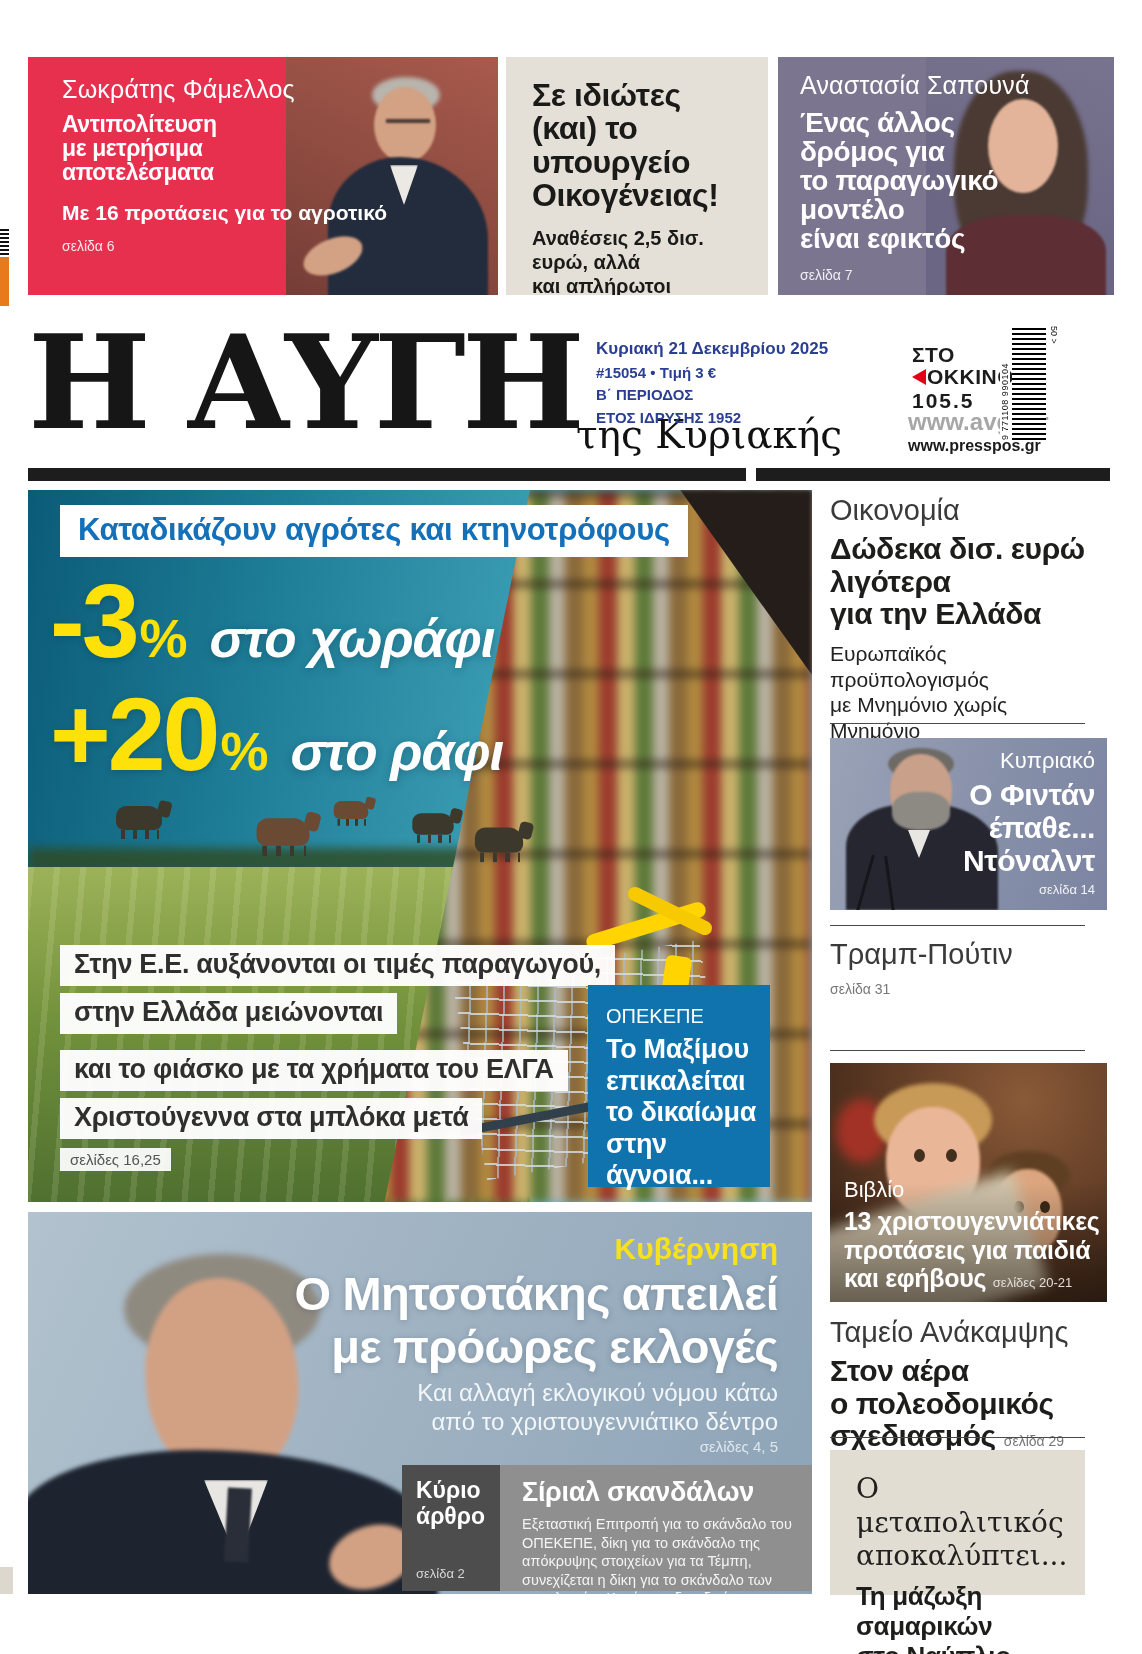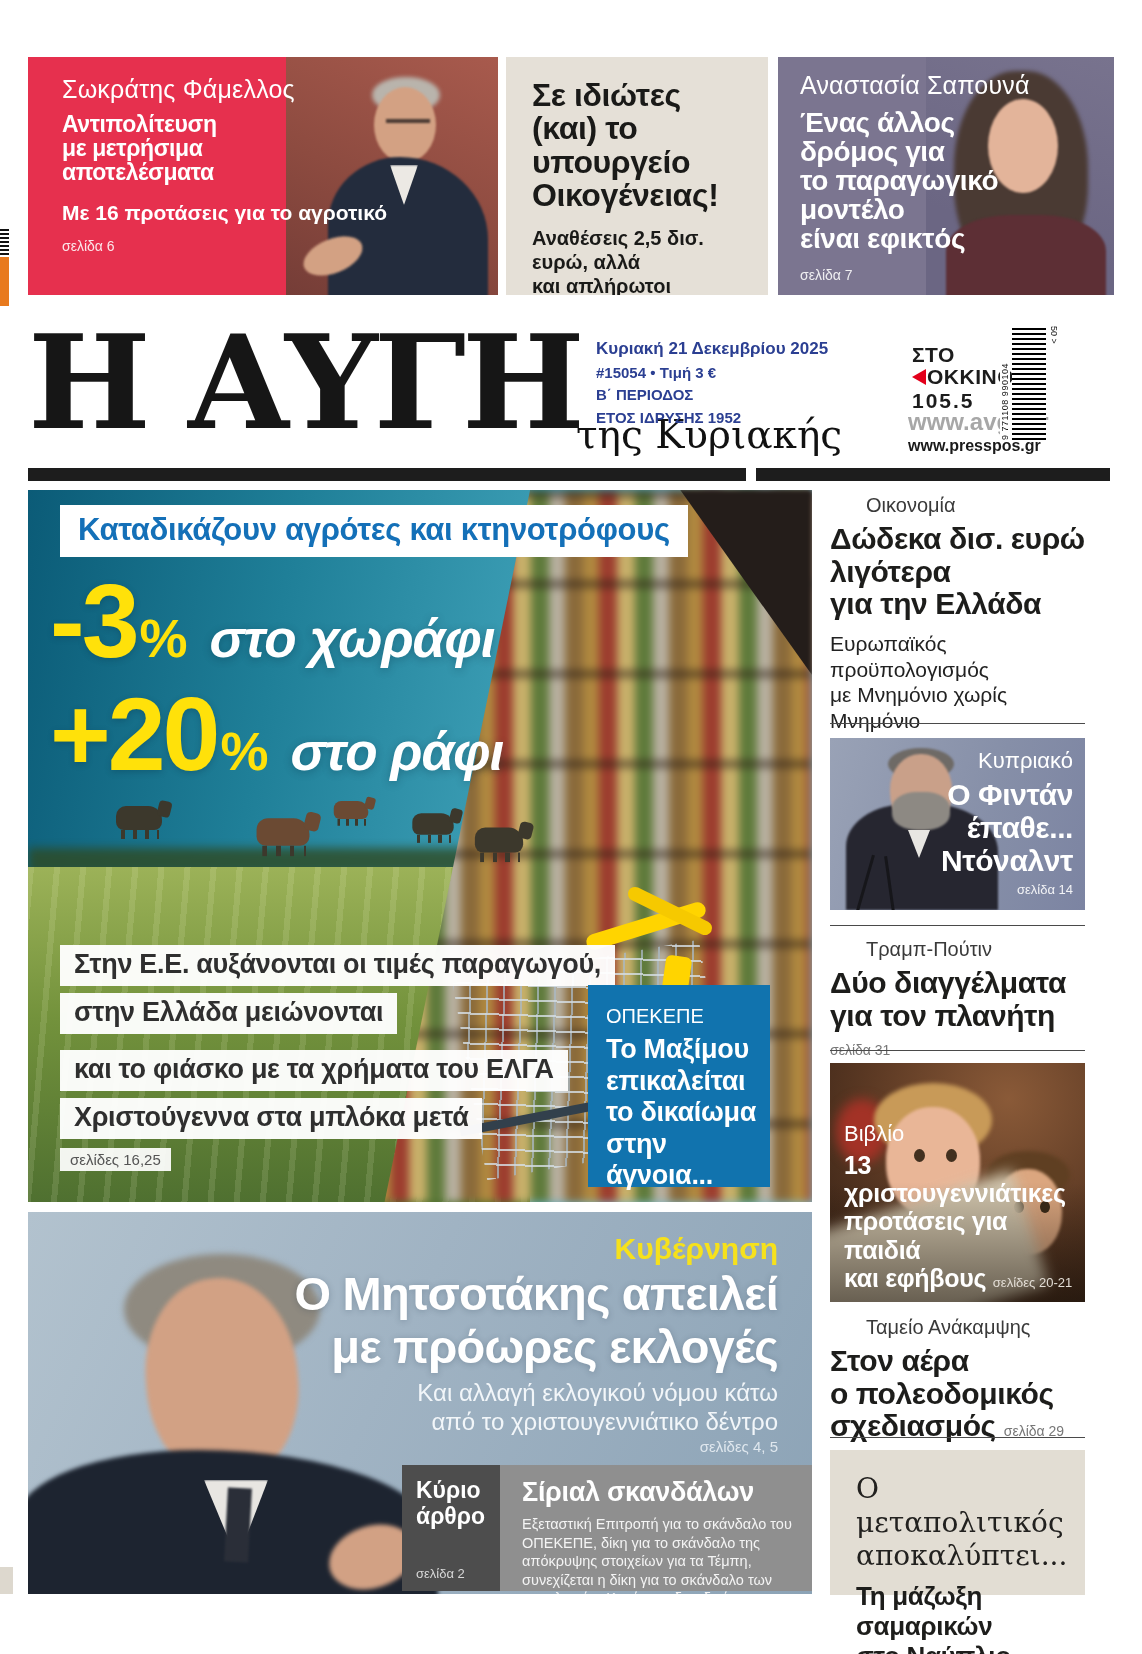--- a/index.html
+++ b/index.html
@@ -102,27 +102,27 @@
   .g-sub{position:absolute;right:34px;top:166px;color:#f2f6f9;font-size:24px;font-weight:400;line-height:1.22;text-align:right;z-index:4;}
   .g-page{position:absolute;right:34px;top:226px;color:#dfe7ee;font-size:15px;text-align:right;z-index:4;}
   .ed-dark{position:absolute;left:374px;top:253px;width:98px;height:126px;background:#4d4d4d;color:#fff;z-index:5;padding:12px 0 0 14px;box-sizing:border-box;}
   .ed-dark .t{font-size:23px;font-weight:700;line-height:1.15;}
   .ed-dark .pg{position:absolute;left:14px;bottom:10px;font-size:13px;color:#d8d8d8;}
   .ed-light{position:absolute;left:472px;top:253px;width:312px;height:126px;background:#8f8f8f;color:#fff;z-index:5;padding:12px 20px 0 22px;box-sizing:border-box;}
   .ed-light .t{font-size:27px;font-weight:700;letter-spacing:-.3px;}
   .ed-light .b{font-size:14.5px;line-height:1.28;margin-top:7px;color:#f4f4f4;}
   
   .sb{left:830px;width:255px;}
-  .sb-kicker{font-size:20px;color:#3a3a3a;margin-left:36px;}
+  .sb-kicker{font-size:29px;color:#3a3a3a;}
   .sb-head{font-size:30px;font-weight:700;line-height:1.09;color:#1d1d1b;letter-spacing:-.4px;margin-top:6px;}
   .sb-sub{font-size:21px;line-height:1.22;color:#222;margin-top:10px;}
   .sb-page{font-size:14px;color:#777;margin-top:10px;}
   .pageref-inline{font-size:14px;color:#777;font-weight:400;letter-spacing:0;}
   .divider{left:830px;width:255px;height:1px;background:#4a4a4a;}
-  .photo-card{position:absolute;left:830px;width:255px;overflow:hidden;}
+  .photo-card{position:absolute;left:830px;width:277px;overflow:hidden;}
   .fidan{top:738px;height:172px;background:linear-gradient(105deg,#99a2b6,#868fa8 60%,#7c84a2);}
   .fidan-txt{position:absolute;right:12px;top:10px;text-align:right;color:#fff;z-index:4;}
   .fidan-txt .k{font-size:22px;font-weight:400;}
   .fidan-txt .h{font-size:30px;font-weight:700;line-height:1.1;margin-top:4px;letter-spacing:-.4px;}
   .fidan-txt .pg{font-size:13px;margin-top:5px;opacity:.9;}
   .books{top:1063px;height:239px;background:radial-gradient(circle at 70% 15%,#8a5a38,#5d3a24 50%,#2f1d12 100%);}
   .books-shade{position:absolute;inset:0;background:linear-gradient(180deg,transparent 50%,rgba(20,14,8,.55));}
   .books-txt{position:absolute;left:14px;bottom:10px;color:#fff;z-index:4;}
   .books-txt .k{font-size:22px;font-weight:400;}
   .books-txt .h{font-size:25px;font-weight:700;line-height:1.13;margin-top:4px;letter-spacing:-.3px;}
@@ -328,22 +328,20 @@
       <div class="h pre">Ο Φιντάν
 έπαθε...
 Ντόναλντ</div>
       <div class="pg">σελίδα 14</div>
     </div>
   </section>
   <div class="abs divider" style="top:925px;"></div>
 
   <section class="abs sb" style="top:938px;">
     <div class="sb-kicker">Τραμπ-Πούτιν</div>
-    <div class="sb-head pre">Δύο διαγγέλματα
-για τον πλανήτη</div>
     <div class="sb-page">σελίδα 31</div>
   </section>
   <div class="abs divider" style="top:1050px;"></div>
 
   <section class="photo-card books">
     <div class="ph" style="left:6px;top:36px;width:52px;height:64px;background:#a33226;border-radius:50%;filter:blur(6px);"></div>
     <div class="ph" style="left:44px;top:20px;width:118px;height:74px;background:#c89a58;border-radius:50%;filter:blur(2px);"></div>
     <div class="ph" style="left:56px;top:44px;width:94px;height:110px;background:#e9b697;border-radius:48%;filter:blur(1.5px);"></div>
     <div class="ph" style="left:84px;top:86px;width:11px;height:13px;background:#42301f;border-radius:50%;"></div>
     <div class="ph" style="left:116px;top:86px;width:11px;height:13px;background:#42301f;border-radius:50%;"></div>

